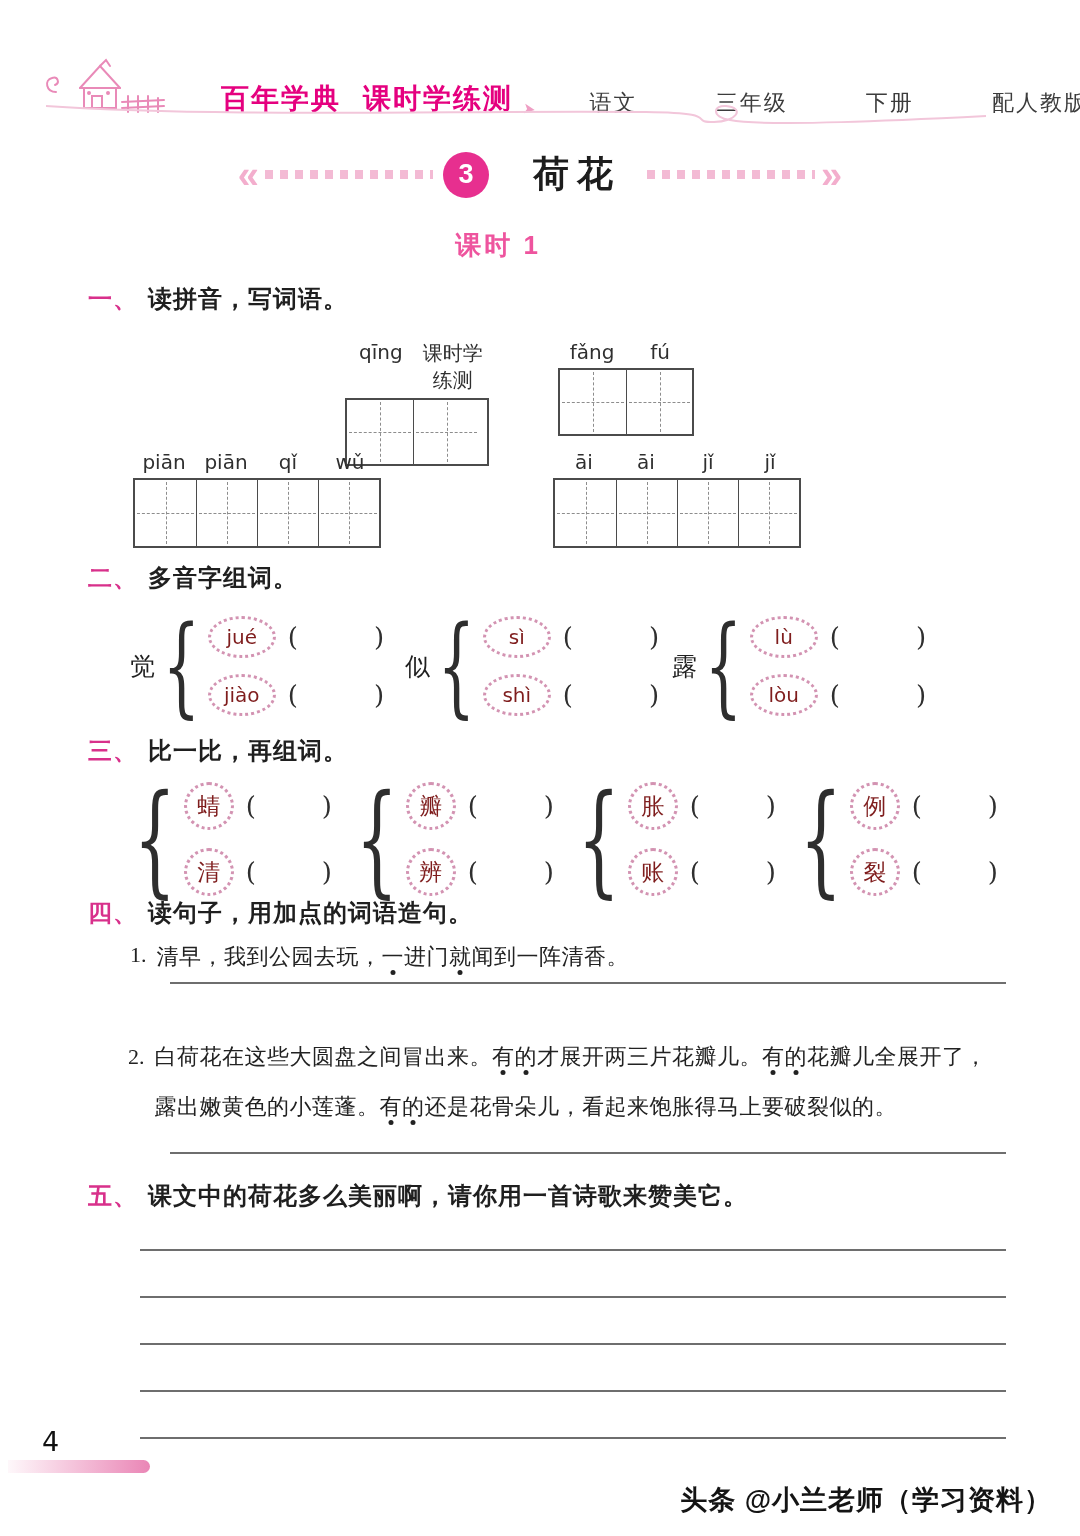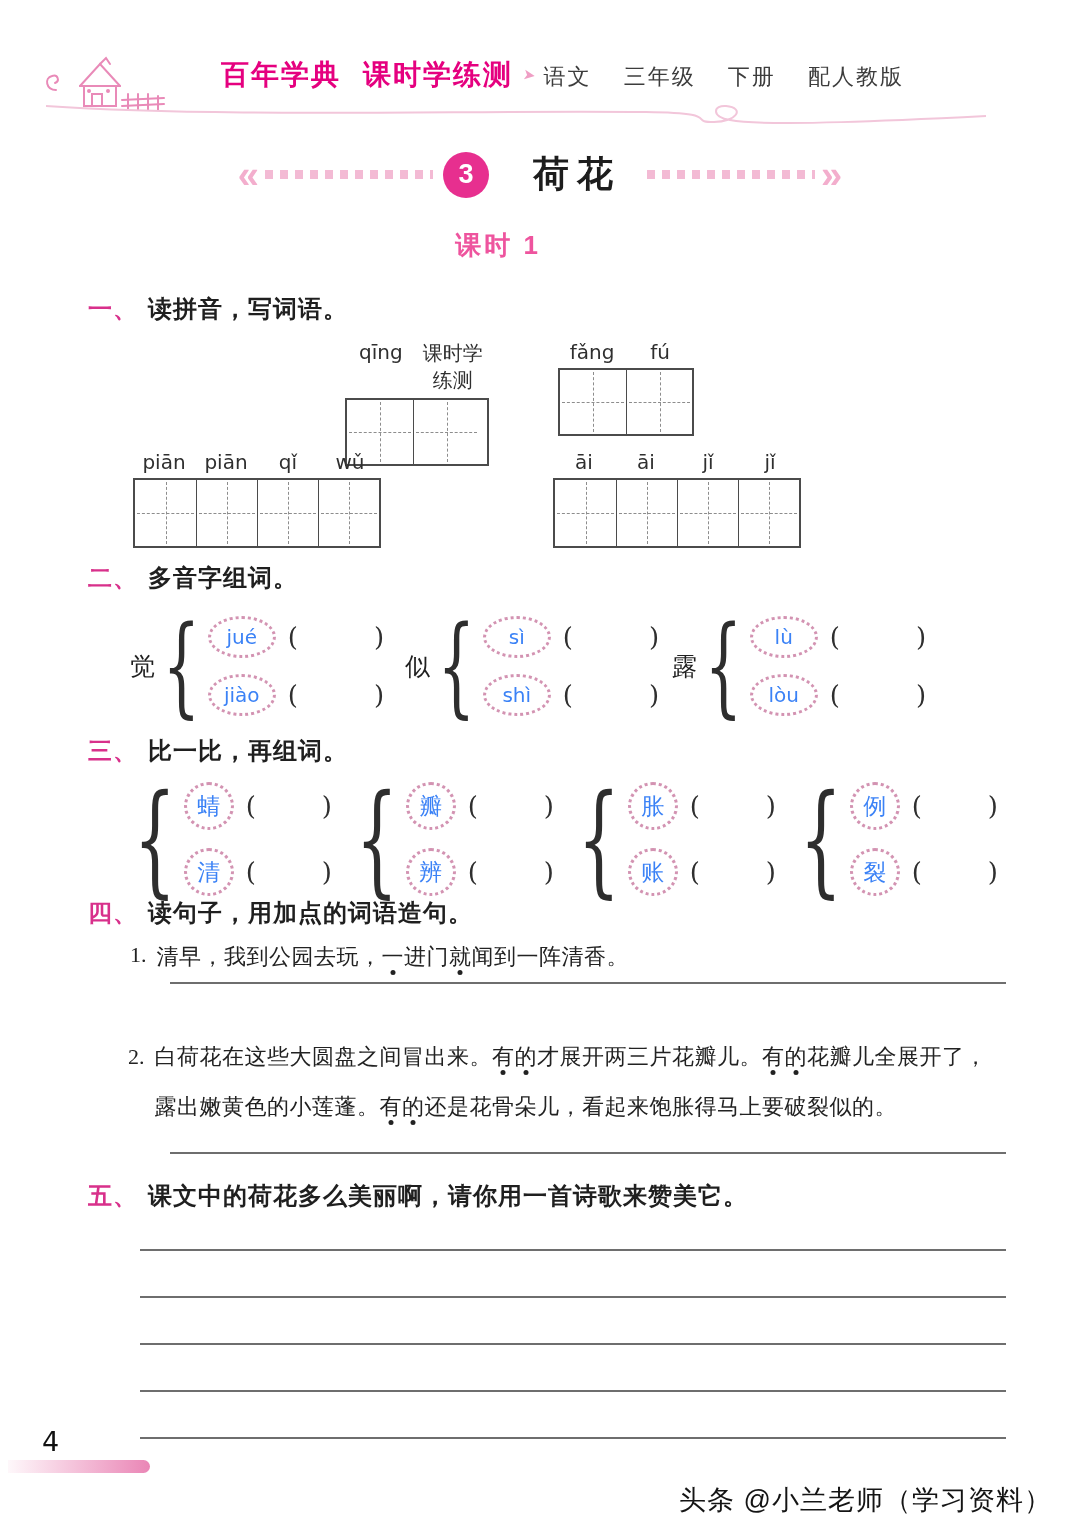--- a/index.html
+++ b/index.html
@@ -1,26 +1,26 @@
 <!DOCTYPE html>
 <html><head>
 <meta charset="utf-8">
 <style>
   * { margin:0; padding:0; box-sizing:border-box; }
   body { background:#e8e8e8; font-family:"Liberation Sans","DejaVu Sans",sans-serif; }
   .page { position:relative; width:1080px; height:1536px; background:#ffffff; margin:0 auto; overflow:hidden; color:#2b2b2b; }
 
   
-  .header { position:absolute; top:56px; left:42px; right:30px; height:62px; display:flex; align-items:flex-start; }
+  .header { position:absolute; top:56px; left:42px; right:30px; height:62px; display:flex; align-items:flex-end; }
   .logo { flex:0 0 auto; margin-right:14px; }
   .brand { font-size:28px; font-weight:800; color:#e5007f; letter-spacing:2px; white-space:nowrap; }
   .brand .b2 { margin-left:22px; }
   .pen-arrow { color:#ef9ec4; font-size:15px; margin:10px 8px 0 10px; transform:rotate(8deg); }
   .meta { font-size:22px; color:#3c3c3c; letter-spacing:2px; white-space:nowrap; padding-top:6px; }
-  .meta span { margin-right:24px; }
+  .meta span { margin-right:24px;margin-left:46px; }
   .header-swash { position:absolute; top:96px; left:46px; }
 
   
   .title-row { position:absolute; top:150px; left:0; width:1080px; display:flex; justify-content:center; align-items:center; }
   .arr { color:#f3aecd; font-size:38px; font-weight:bold; line-height:1; }
   .dotline { width:168px; height:9px; margin:0 6px;
      background-image:repeating-linear-gradient(to right,#f3bad4 0 8px,transparent 8px 15px); }
   .lesson-num { width:46px; height:46px; border-radius:50%; background:#e72f8f; color:#fff;
      display:flex; align-items:center; justify-content:center; font-size:27px; font-weight:bold; margin:0 4px; }
   .lesson-name { font-size:36px; font-weight:bold; color:#1d1d1d; letter-spacing:8px; margin:0 20px 0 40px; }
@@ -50,21 +50,21 @@
   .poly-char { font-size:25px; color:#1f1f1f; margin-right:2px; }
   .brace { font-family:"DejaVu Serif",serif; font-weight:200; color:#2e2e2e;
      display:inline-block; transform:scaleX(.55); line-height:1; }
   .brace.h2 { font-size:108px; margin:0 -8px 0 -10px; }
   .brace.h3 { font-size:122px; margin:0 -10px 0 -14px; }
   .poly-col { display:flex; flex-direction:column; }
   .sec2 .poly-col { gap:16px; }
   .sec3 .poly-col { gap:18px; }
   .poly-row { display:flex; align-items:center; }
   .pill { min-width:68px; height:42px; padding:0 10px; border:3px dotted #d393b2; border-radius:50%;
-     display:flex; align-items:center; justify-content:center; font-size:20px; color:#3b82f6;
+     display:flex; align-items:center; justify-content:center; font-size:20px; color:#7f1d1d;
      font-family:"DejaVu Sans",sans-serif; margin-right:12px; background:#fff; }
   .pill.ch { min-width:50px; width:50px; height:48px; padding:0; font-size:23px; }
   .paren { font-size:26px; color:#2f2f2f; font-family:"DejaVu Serif",serif; }
   .gapw { display:inline-block; width:76px; }
   .sec3 .gapw { width:66px; }
 
   
   .sent { position:absolute; display:flex; font-family:"Liberation Serif","DejaVu Serif",serif; }
   .sent .num { font-size:22px; margin-right:10px; color:#222; }
   .sent-text { font-size:22px; color:#222; letter-spacing:.5px; }
@@ -75,21 +75,21 @@
 
   
   .ans-line { position:absolute; border-bottom:2px solid #6e6e6e; }
 
   
   .pageno { position:absolute; left:42px; top:1426px; font-size:27px; color:#111;
      font-family:"DejaVu Sans",sans-serif; }
   .page-bar { position:absolute; left:8px; top:1460px; width:142px; height:13px;
      border-radius:0 8px 8px 0;
      background:linear-gradient(to right, rgba(246,195,218,.12), #ea86b6); }
-  .watermark { position:absolute; right:28px; top:1482px; font-size:27px; font-weight:400;
+  .watermark { position:absolute; right:28px; top:1482px; font-size:27px; font-weight:700;
      color:#141414; letter-spacing:1px;
      text-shadow:1.5px 1.5px 0 rgba(255,255,255,.9), -1px -1px 0 rgba(255,255,255,.5); }
 </style>
 </head>
 <body>
 
 <div class="page">
 
   <div class="header">
     <svg class="logo" width="165" height="60" viewBox="0 0 165 60">
@@ -124,21 +124,21 @@
   <div class="title-row">
     <span class="arr">«</span>
     <span class="dotline"></span>
     <span class="lesson-num">3</span>
     <span class="lesson-name">荷花</span>
     <span class="dotline"></span>
     <span class="arr">»</span>
   </div>
   <div class="session">课时 1</div>
 
-  <div class="sec-head" style="top:293px">
+  <div class="sec-head" style="top:283px">
     <span class="lab">一、</span><span>读拼音，写词语。</span>
   </div>
 
   <div class="py-group g2" style="top:340px; left:345px">
     <div class="py-labels">
         <span>qīng</span>
         <span>课时学练测</span>
       </div>
     <div class="wgrid">
         <div class="cell"></div>

